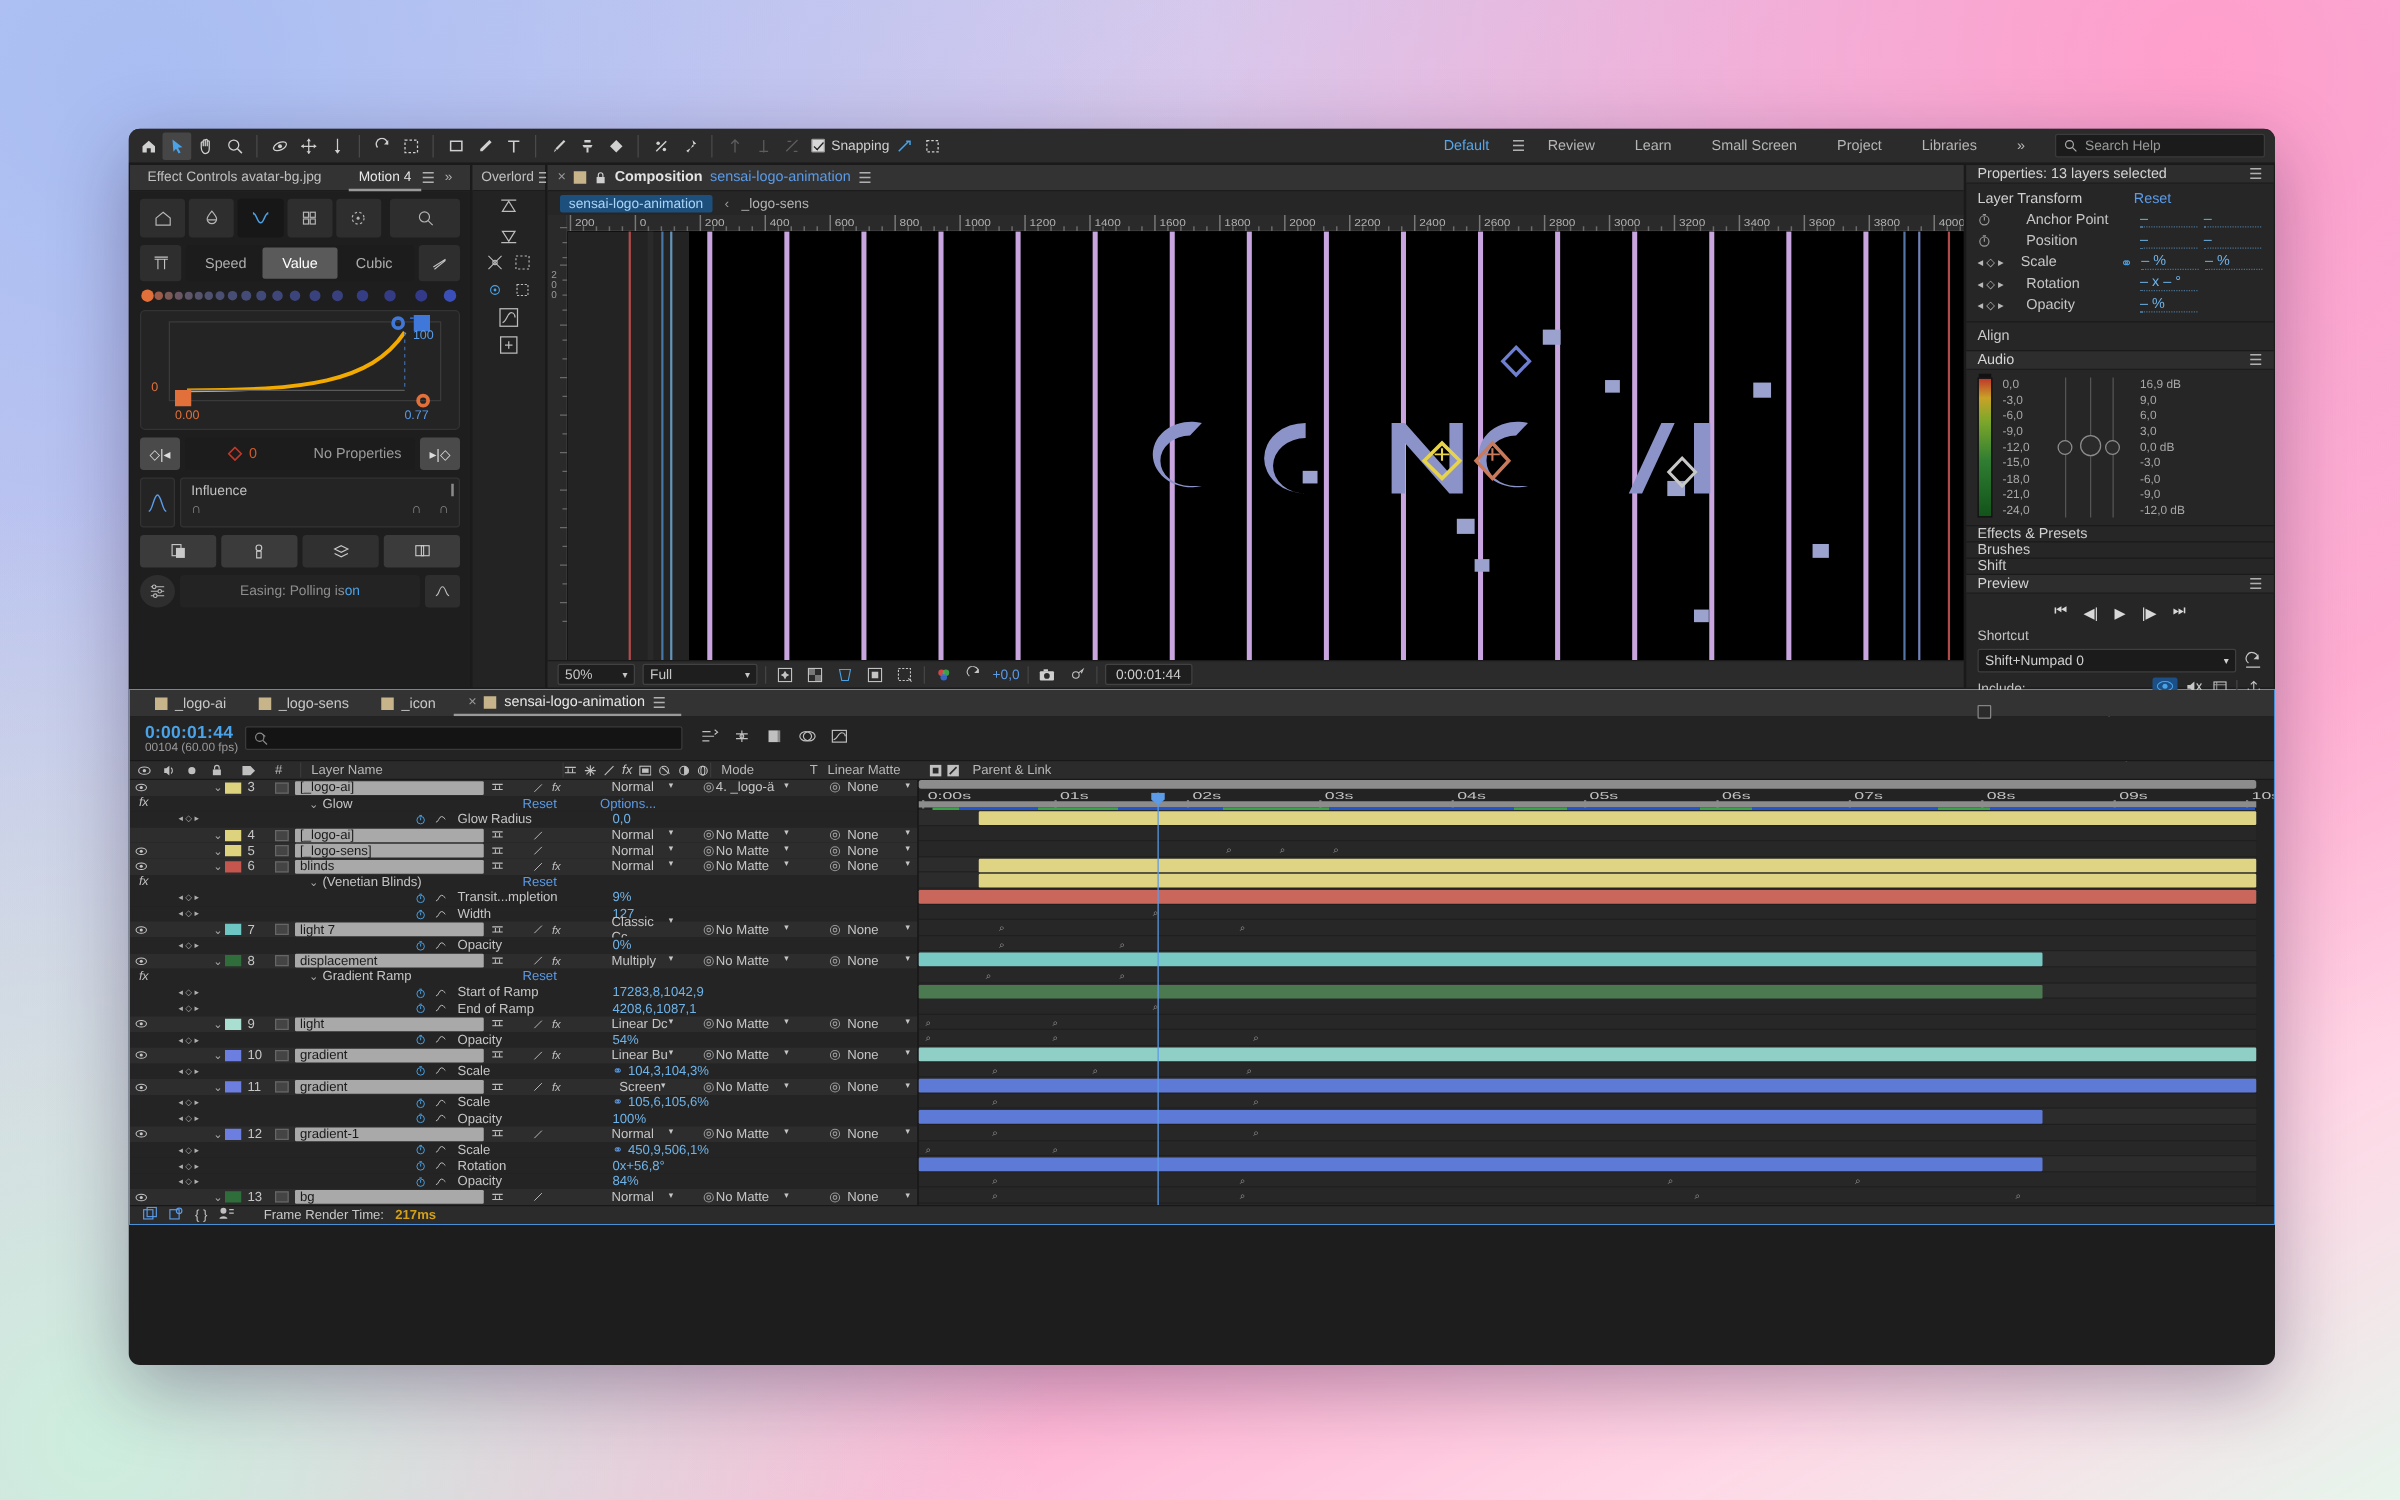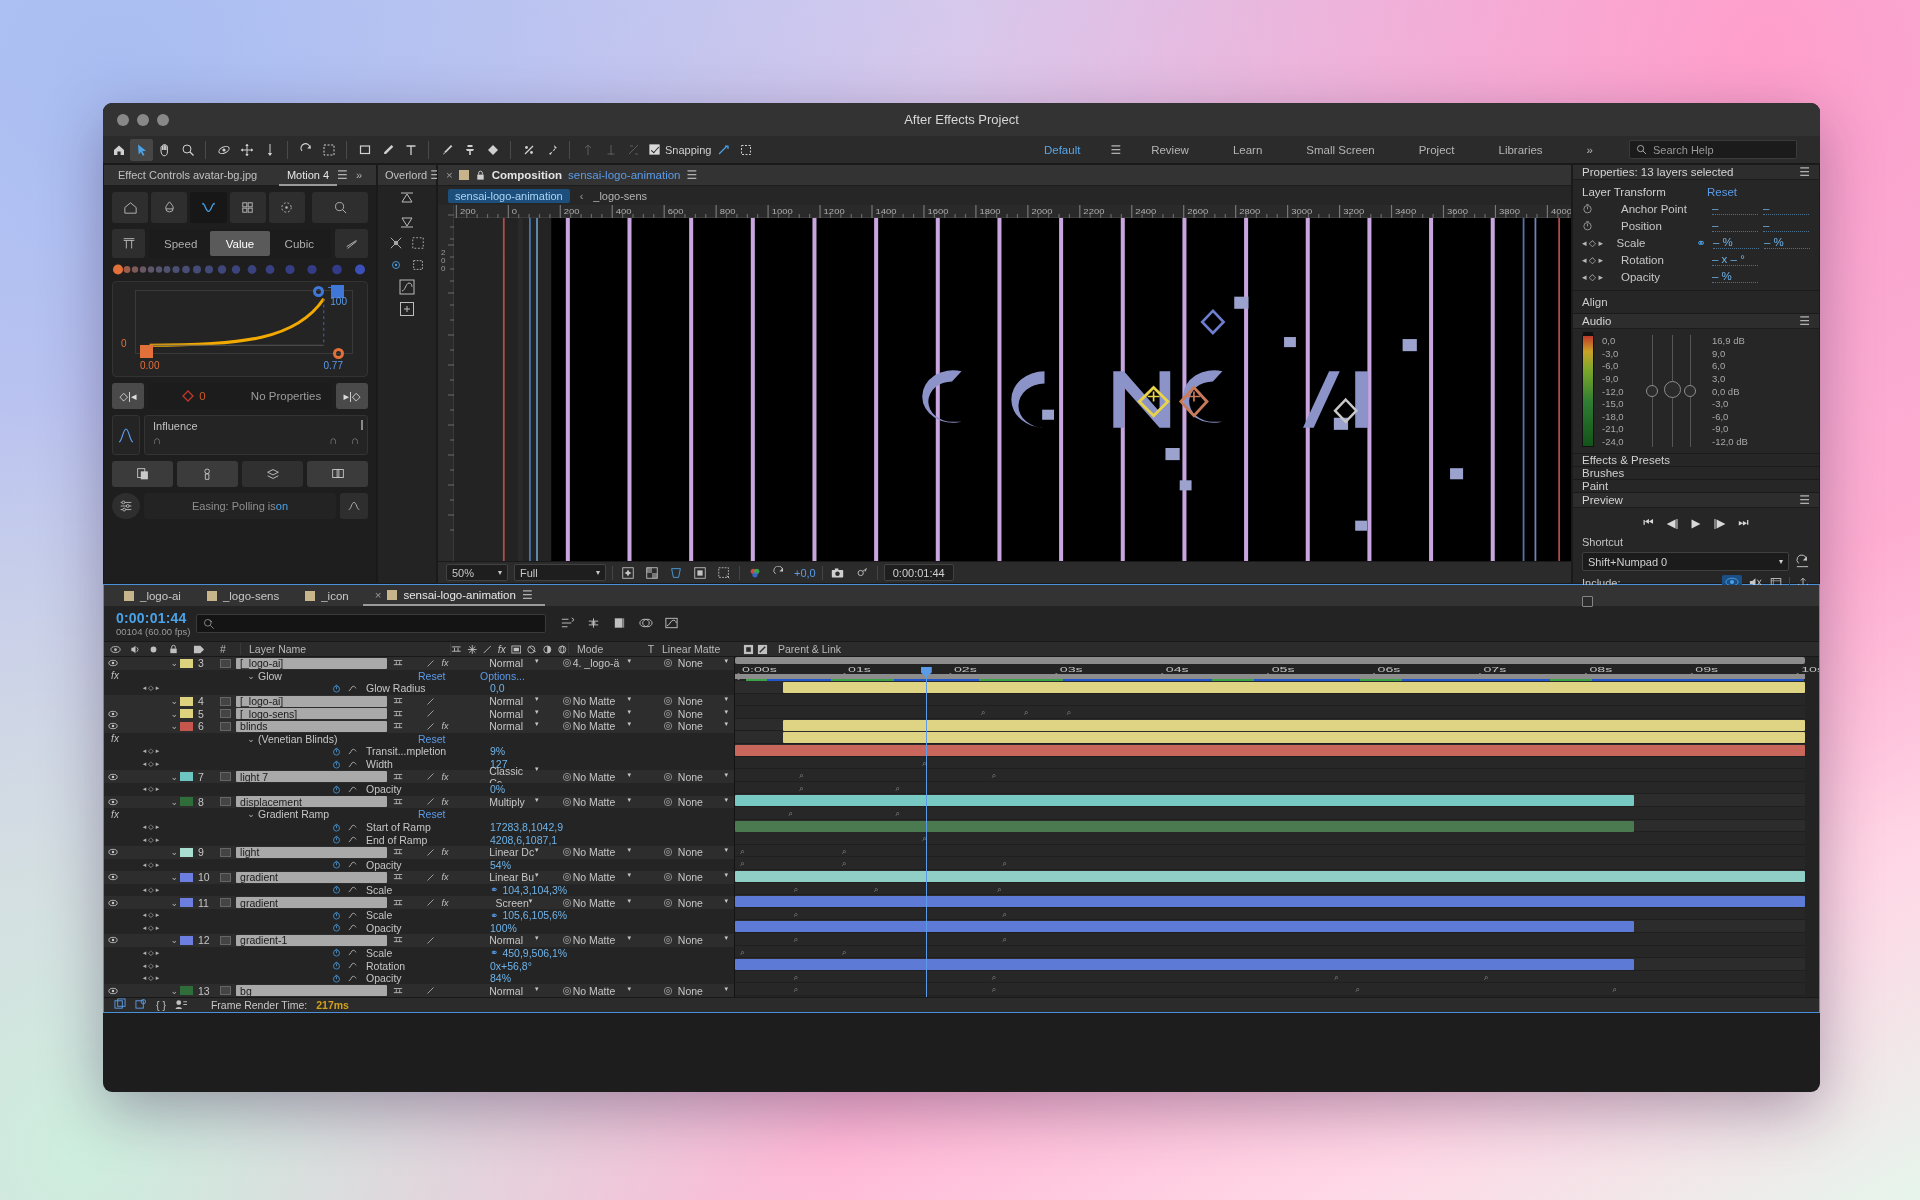--- a/index.html
+++ b/index.html
@@ -35,21 +35,21 @@
          color:#d0d0d0; cursor:default; border-radius:2px;}
   .tbtn svg{ display:block;}
   .tbtn.active{ background:#464646;}
   .tbtn.dim{ color:#5d5d5d;}
   .tsep{ width:1px;height:18px;background:#4a4a4a;margin:0 6px;}
   .snap{ display:flex;align-items:center;gap:5px;margin-left:4px;font-size:11px;color:#cfcfcf;}
   .chk{ width:11px;height:11px;border:1px solid #9a9a9a;background:#d8d8d8;position:relative;border-radius:1px;}
   .chk.on::after{content:"";position:absolute;left:3px;top:0px;width:3px;height:7px;border:solid #222;border-width:0 1.6px 1.6px 0;transform:rotate(42deg);}
   .chk.dark{background:#2b2b2b;border-color:#858585;}
   .chk.dark.on::after{border-color:#d0d0d0;}
-  .ws{ margin-left:auto; display:flex;align-items:center;gap:16px; padding-right:23px;}
+  .ws{ margin-left:auto; display:flex;align-items:center;gap:4px; padding-right:8px;}
   .ws-item{ padding:0 14px; font-size:11.5px; color:#b5b5b5;}
   .ws-item.sel{ color:#58a6e8;}
   .searchhelp{ width:168px;height:19px;background:#1b1b1b;border:1px solid #3b3b3b;border-radius:2px;
                display:flex;align-items:center;gap:6px;padding:0 6px;color:#999; font-size:11px; margin-left:6px;}
   
   .mainrow{ display:flex; height:420px; }
   .panel{ background:#262626; border:1px solid #1a1a1a;}
   .ptabbar{ height:21px; background:#333333; display:flex; align-items:center; gap:0;
             font-size:11px; border-bottom:1px solid #1c1c1c; padding:0 6px; color:#c0c0c0;}
   .ptab{ padding:0 8px; height:21px; line-height:21px; white-space:nowrap;}
@@ -151,28 +151,20 @@
   .tlbar{ position:absolute; height:11px; border-radius:1px; top:1px;}
   .statusbar{ height:15px; background:#2b2b2b; display:flex;align-items:center;gap:9px; padding:0 10px; font-size:10.5px; border-top:1px solid #181818;}
   .statusbar .ms{ color:#d4a017; font-weight:bold;}
 </style>
 </head>
 <body>
 <div class="bg-wrap"></div>
 
 <div id="app">
 
-  <div class="titlebar">
-    <div class="dots">
-      <div class="dot"></div>
-      <div class="dot"></div>
-      <div class="dot"></div>
-    </div>
-    <div class="wintitle">After Effects Project</div>
-  </div>
 
   <div class="toolbar">
     <div class="tbtn">
         <svg width="14" height="14" viewBox="0 0 14 14">
           <path d="M2 7l5-4.5L12 7v5H8.6V8.6H5.4V12H2z" fill="currentColor"></path>
         </svg>
       </div>
     <div class="tbtn active">
         <svg width="14" height="14" viewBox="0 0 14 14">
           <path d="M3 1.5l8 6.3-3.6.4 2.1 3.7-1.6.9-2.1-3.8-2.1 2.4z" fill="#4aa3e8"></path>
@@ -973,21 +965,21 @@
           <span>-12,0 dB</span>
         </div>
       </div>
       <div class="acc">
           <span>Effects &amp; Presets</span>
         </div>
       <div class="acc">
           <span>Brushes</span>
         </div>
       <div class="acc">
-          <span>Paint</span>
+          <span>Shift</span>
         </div>
       <div class="rp-head" style="border-top:1px solid #1a1a1a">
         <span>Preview</span>
         <span class="hamb">☰</span>
       </div>
       <div class="prev-body">
         <div class="transport">
           <span>⏮</span>
           <span>◀|</span>
           <span>▶</span>

